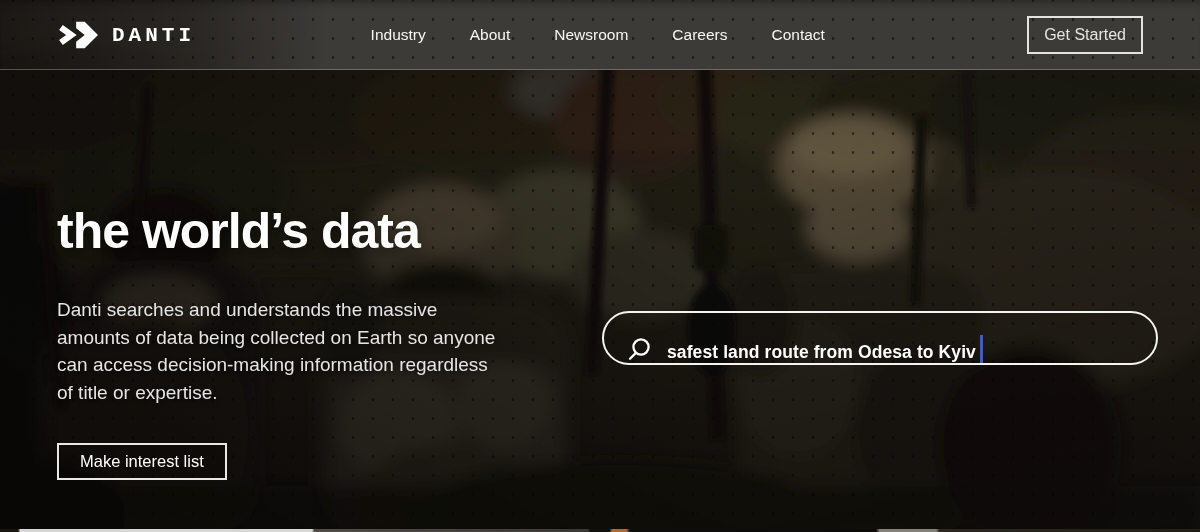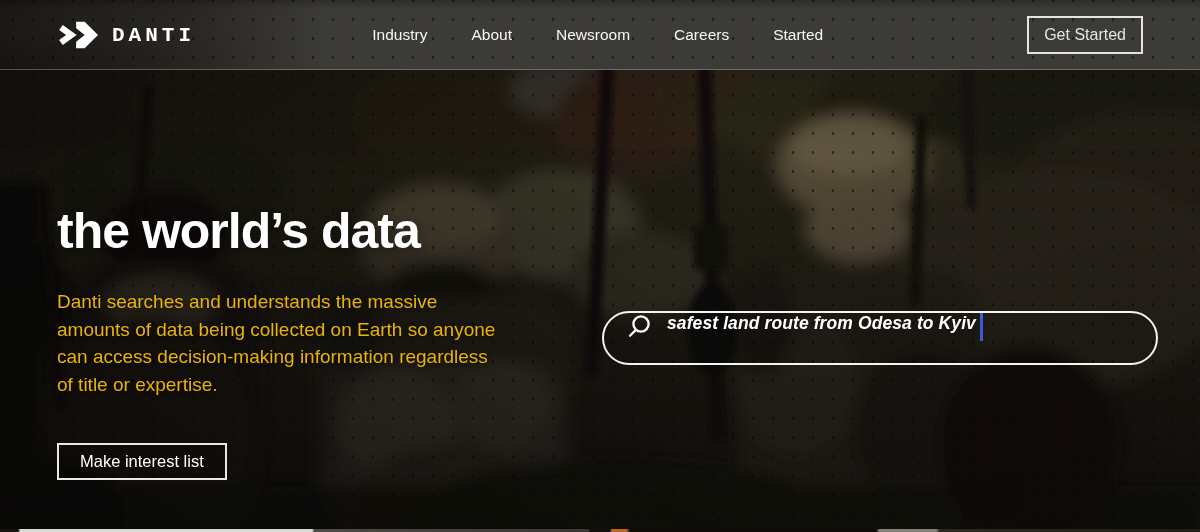--- a/index.html
+++ b/index.html
@@ -126,24 +126,24 @@
     font-size: 50px;
     font-weight: 700;
     line-height: 61px;
     letter-spacing: -1px;
     text-shadow: 0 2px 8px rgba(0,0,0,0.35);
   }
 
   .subtext {
     position: absolute;
     left: 57px;
-    top: 288px;
+    top: 296px;
     width: 440px;
     z-index: 4;
-    color: #eab308;
+    color: #e5e5e5;
     font-size: 19px;
     line-height: 27.5px;
     text-shadow: 0 1px 4px rgba(0,0,0,0.4);
   }
 
   .join-btn {
     position: absolute;
     left: 57px;
     top: 443px;
     z-index: 4;
@@ -161,24 +161,23 @@
     position: absolute;
     left: 602px;
     top: 311px;
     width: 556px;
     height: 54px;
     z-index: 4;
     border: 2px solid #f5f4f1;
     border-radius: 27px;
     background: rgba(10,9,7,0.10);
     display: flex;
-    align-items: flex-start;
+    align-items: flex-end;
     padding-left: 22px;
     cursor: text;
-    font-style: italic;
   }
   .search-pill .search-icon-svg { flex: 0 0 auto; display: block; }
   .search-text {
     margin-left: 14px;
     color: #ffffff;
     font-size: 17.5px;
     font-weight: 600;
     letter-spacing: 0.1px;
     white-space: nowrap;
   }
@@ -300,21 +299,21 @@
         <path d="M20 6 h9 L43 20 L29 34 h-9 v-7 l9 -7 -9 -7 z" fill="#ffffff"></path>
       </svg>
       <span class="logo-text">DANTI</span>
     </div>
 
     <nav class="nav">
       <a href="#">Industry</a>
       <a href="#">About</a>
       <a href="#">Newsroom</a>
       <a href="#">Careers</a>
-      <a href="#">Started</a>
+      <a href="#">Contact</a>
     </nav>
 
     <button class="cta-btn">Get Started</button>
   </header>
 
   <h1 class="headline"><br><span>the world’s data</span></h1>
 
   <p class="subtext">Danti searches and understands the massive amounts of data being collected on Earth so anyone can access decision-making information regardless of title or expertise.</p>
 
   <button class="join-btn">Make interest list</button>

